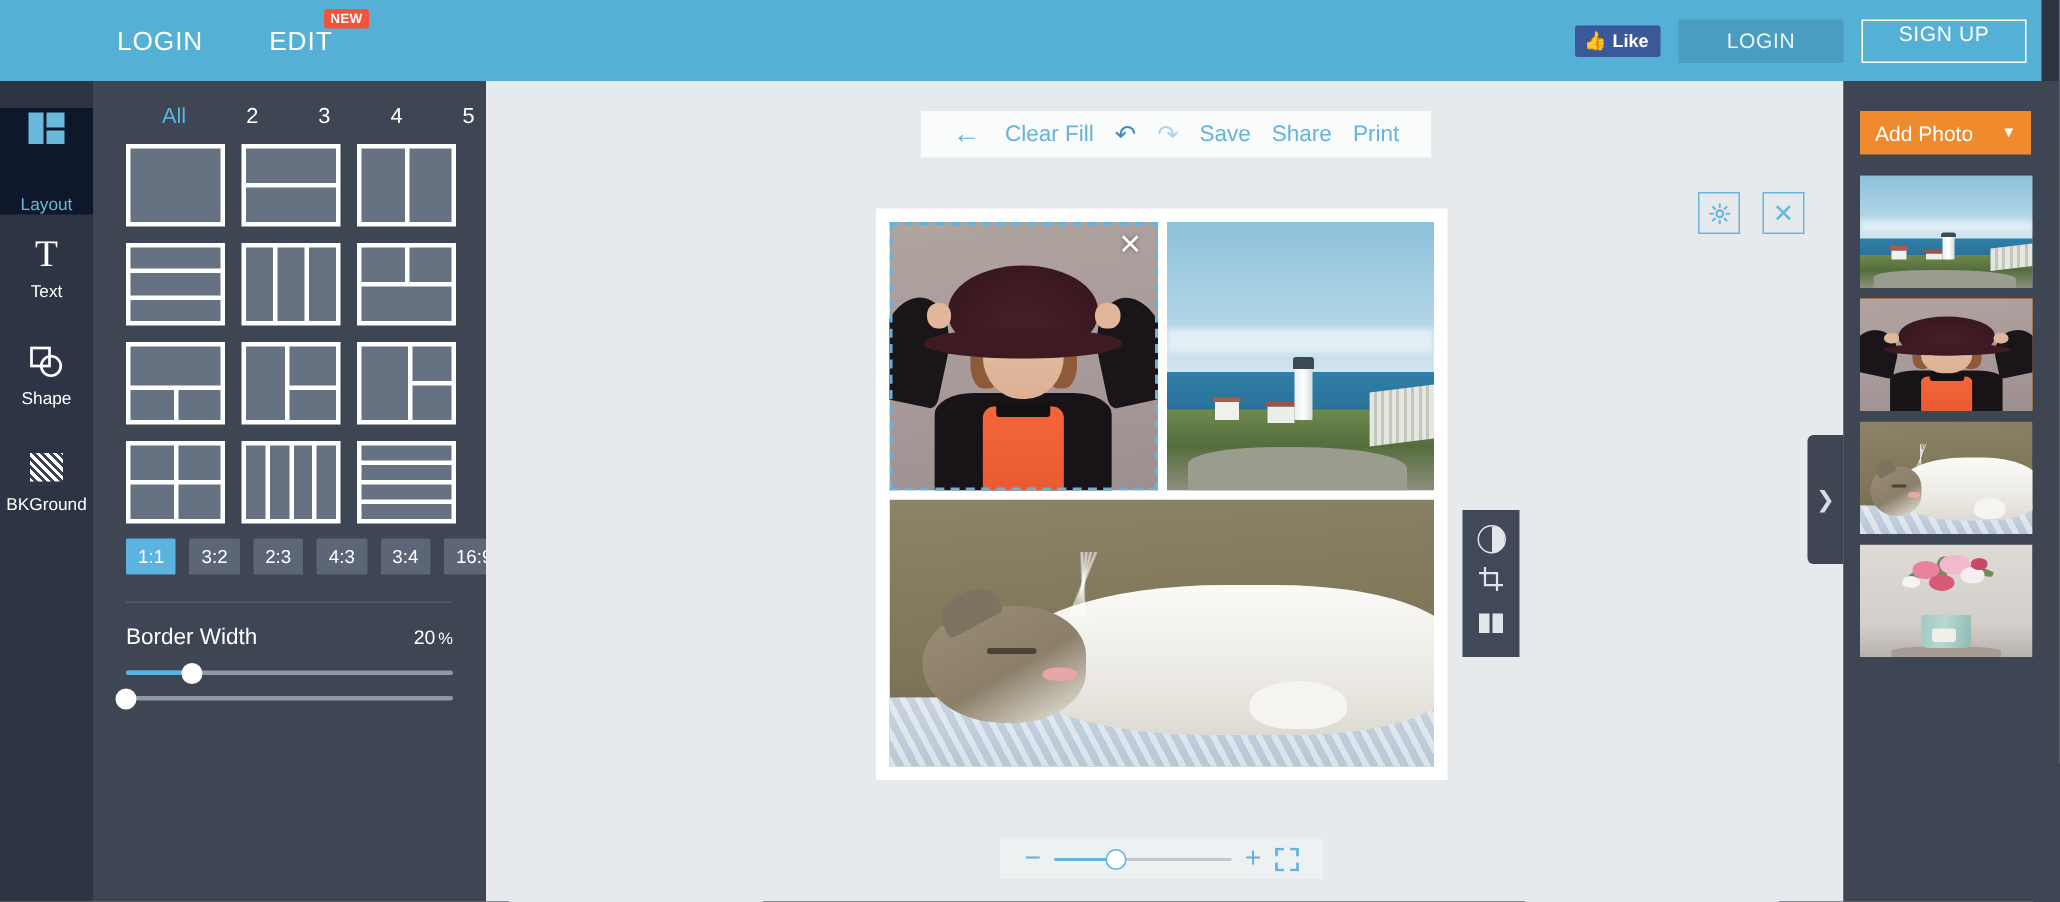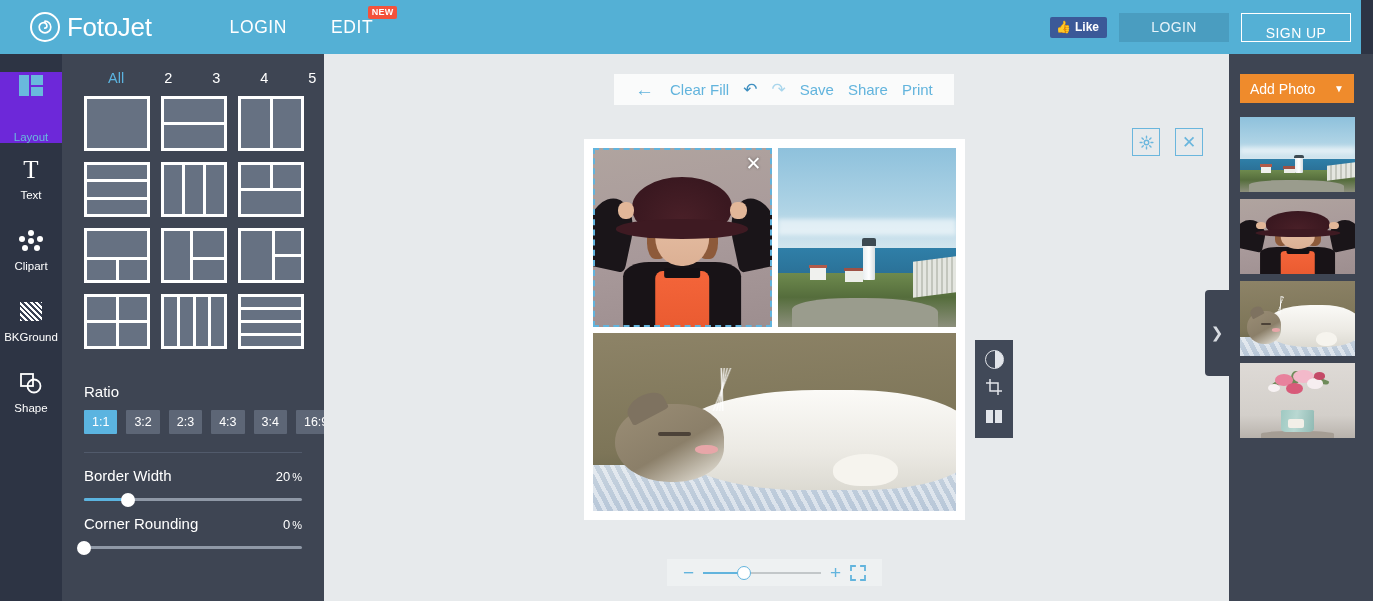--- a/index.html
+++ b/index.html
@@ -64,37 +64,37 @@
   }
   .thumb-glyph { font-size: 12px; line-height: 1; }
   .login-btn {
     background: #4a9dc0; color: #e8f4fa; font-size: 14px;
     width: 110px; height: 29px; display: flex; align-items: center;
     justify-content: center; cursor: pointer; letter-spacing: 0.4px;
     border: none;
   }
   .signup-btn {
     background: transparent; color: #ffffff; font-size: 14px;
-    width: 110px; height: 29px; display: flex; align-items: flex-end;
+    width: 110px; height: 29px; display: flex; align-items: flex-start;
     justify-content: center; cursor: pointer; letter-spacing: 0.4px;
     border: 1px solid #ffffff;
   }
 
   
   .rail {
     position: absolute; left: 0; top: 54px;
     width: 62px; height: 547px; background: #2d3444;
   }
   .rail-item {
     width: 62px; height: 71px;
     display: flex; flex-direction: column; align-items: center;
     justify-content: center; gap: 6px; cursor: pointer;
     color: #ffffff; font-size: 11.5px;
   }
-  .rail-item.active { background: #6d28d9; color: #69b9dd; gap: 32px; }
+  .rail-item.active { background: #0f172a; color: #69b9dd; gap: 32px; }
   .rail-icon { height: 26px; display: flex; align-items: center; justify-content: center; }
   .rail-spacer { height: 18px; }
 
   
   .ic-layout { width: 24px; height: 21px; display: grid;
     grid-template-columns: 10px 12px; grid-template-rows: 10px 9px; gap: 2px; }
   .ic-layout i { background: #69b9dd; display:block; }
   .ic-layout i:nth-child(1) { grid-row: 1 / span 2; }
   
   .ic-text { color: #fff; font-size: 25px; line-height: 24px; font-family: "Liberation Serif", serif; }
@@ -471,28 +471,20 @@
     left:4px; top:0; width:5px; height:2.5px; background:transparent;
     border:1.3px solid #fff; border-bottom:none;
   }
 </style>
 </head>
 <body>
 
 <div class="app">
 
   <div class="header">
-    <div class="logo-wrap">
-      <div class="logo-mark">
-        <svg width="18" height="18" viewBox="0 0 18 18">
-          <path d="M9 3.2a5.8 5.8 0 1 1-5.8 5.8 4.4 4.4 0 0 1 4.4-4.4 3.3 3.3 0 0 1 3.3 3.3 2.2 2.2 0 0 1-2.2 2.2" fill="none" stroke="#ffffff" stroke-width="1.7" stroke-linecap="round"></path>
-        </svg>
-      </div>
-      <span class="logo-text">FotoJet</span>
-    </div>
 
     <div class="nav">
       <div class="nav-item">
         <span>LOGIN</span>
       </div>
       <div class="nav-item">
         <span>EDIT</span>
         <span class="new-badge">NEW</span>
       </div>
     </div>
@@ -526,49 +518,36 @@
       <span>Layout</span>
     </div>
 
     <div class="rail-item">
       <div class="rail-icon">
         <span class="ic-text">T</span>
       </div>
       <span>Text</span>
     </div>
 
-    <div class="rail-item">
-      <div class="rail-icon">
-        <div class="ic-clipart">
-          <b style="left:9px;top:0;"></b>
-            <b style="left:0;top:6px;"></b>
-          <b style="left:18px;top:6px;"></b>
-            <b style="left:3px;top:15px;"></b>
-          <b style="left:15px;top:15px;"></b>
-            <b style="left:9px;top:8px;"></b>
-        </div>
-      </div>
-      <span>Clipart</span>
-    </div>
-
-    <div class="rail-item">
-      <div class="rail-icon">
-        <div style="width:22px;height:19px;background:repeating-linear-gradient(45deg,#ffffff 0 2px,#3a4254 2px 4px);"></div>
-      </div>
-      <span>BKGround</span>
-    </div>
 
     <div class="rail-item">
       <div class="rail-icon">
         <svg width="26" height="24" viewBox="0 0 26 24">
           <rect x="3" y="3" width="12" height="12" fill="none" stroke="#fff" stroke-width="1.8"></rect>
           <circle cx="16" cy="15" r="6.5" fill="none" stroke="#fff" stroke-width="1.8"></circle>
         </svg>
       </div>
       <span>Shape</span>
+    </div>
+
+    <div class="rail-item">
+      <div class="rail-icon">
+        <div style="width:22px;height:19px;background:repeating-linear-gradient(45deg,#ffffff 0 2px,#3a4254 2px 4px);"></div>
+      </div>
+      <span>BKGround</span>
     </div>
   </div>
 
   <div class="panel">
     <div class="filter-row">
       <div class="filter-item active"><span>All</span></div>
       <div class="filter-item"><span>2</span></div>
       <div class="filter-item"><span>3</span></div>
       <div class="filter-item"><span>4</span></div>
       <div class="filter-item"><span>5</span></div>
@@ -638,21 +617,20 @@
         <div class="lt" style="grid-template-rows:repeat(4,1fr);">
             <span></span>
             <span></span>
             <span></span>
             <span></span>
           </div>
       </div>
 
     </div>
 
-    <div class="section-title">Ratio</div>
     <div class="ratio-row">
       <div class="ratio-btn active">
           <span>1:1</span>
         </div>
       <div class="ratio-btn">
           <span>3:2</span>
         </div>
       <div class="ratio-btn">
           <span>2:3</span>
         </div>
@@ -674,24 +652,20 @@
         <span class="slider-label">Border Width</span>
         <span class="slider-val"><span>20</span><span class="pct">%</span></span>
       </div>
       <div class="slider-rail">
         <div class="slider-fill" style="width:20%"></div>
         <div class="slider-knob" style="left:20%"></div>
       </div>
     </div>
 
     <div class="slider-block">
-      <div class="slider-head">
-        <span class="slider-label">Corner Rounding</span>
-        <span class="slider-val"><span>0</span><span class="pct">%</span></span>
-      </div>
       <div class="slider-rail">
         <div class="slider-fill" style="width:0%"></div>
         <div class="slider-knob" style="left:0%"></div>
       </div>
     </div>
   </div>
 
   <div class="stage">
 
     <div class="toolbar">

